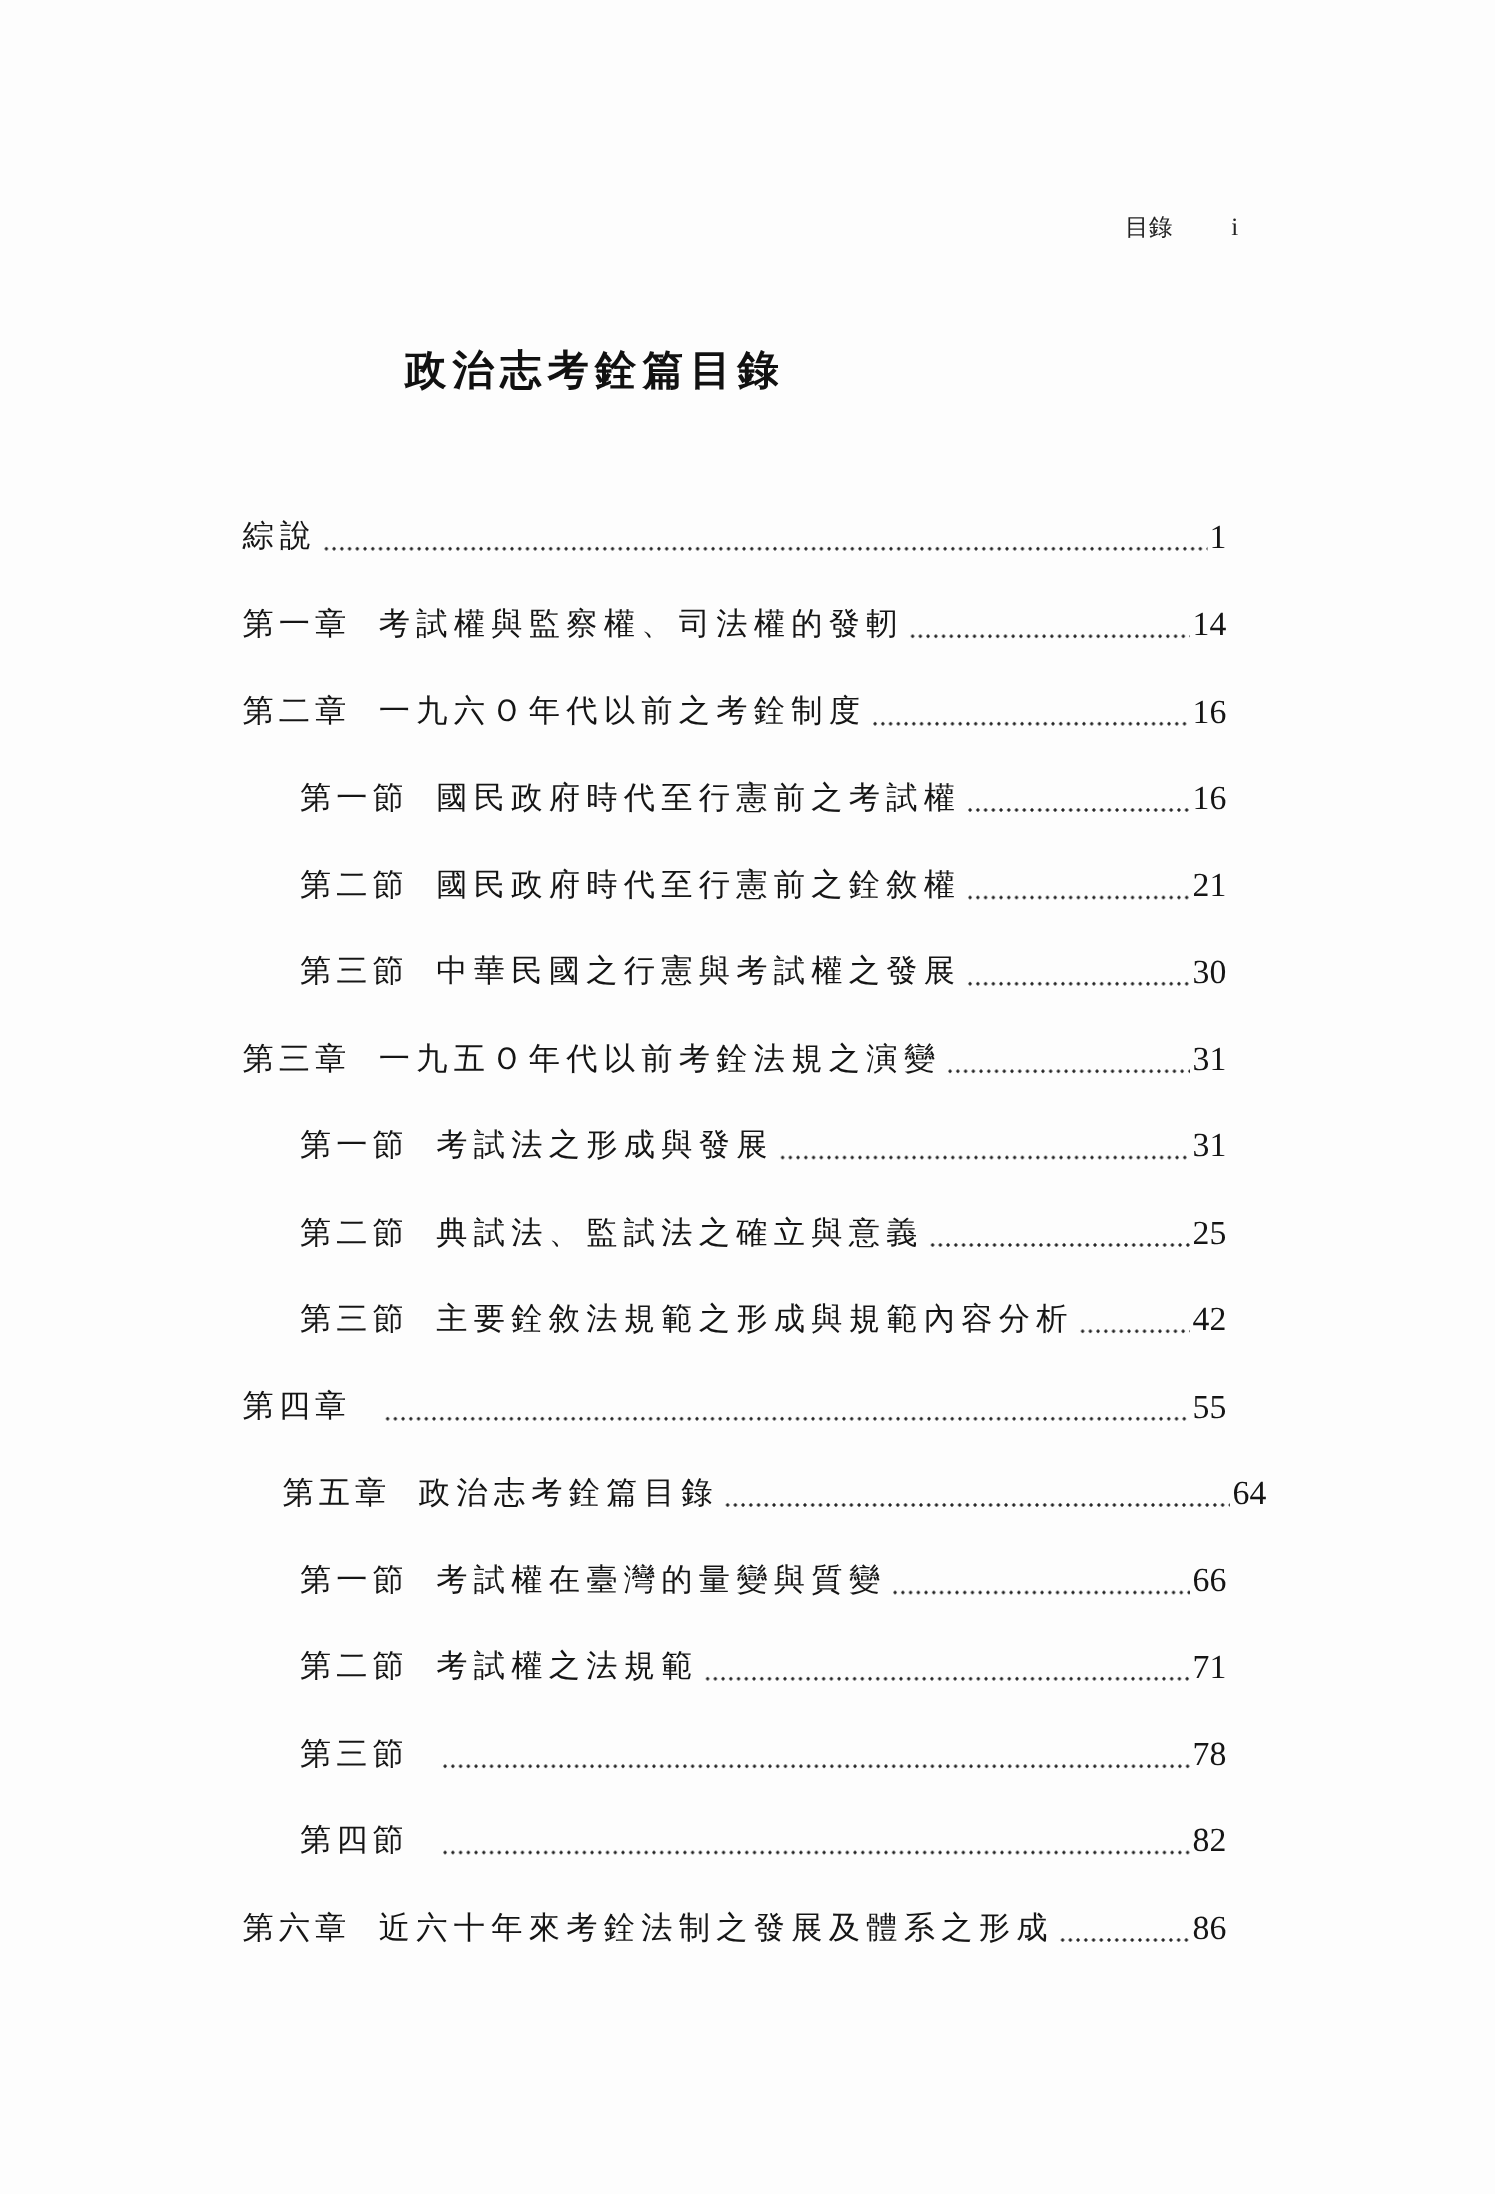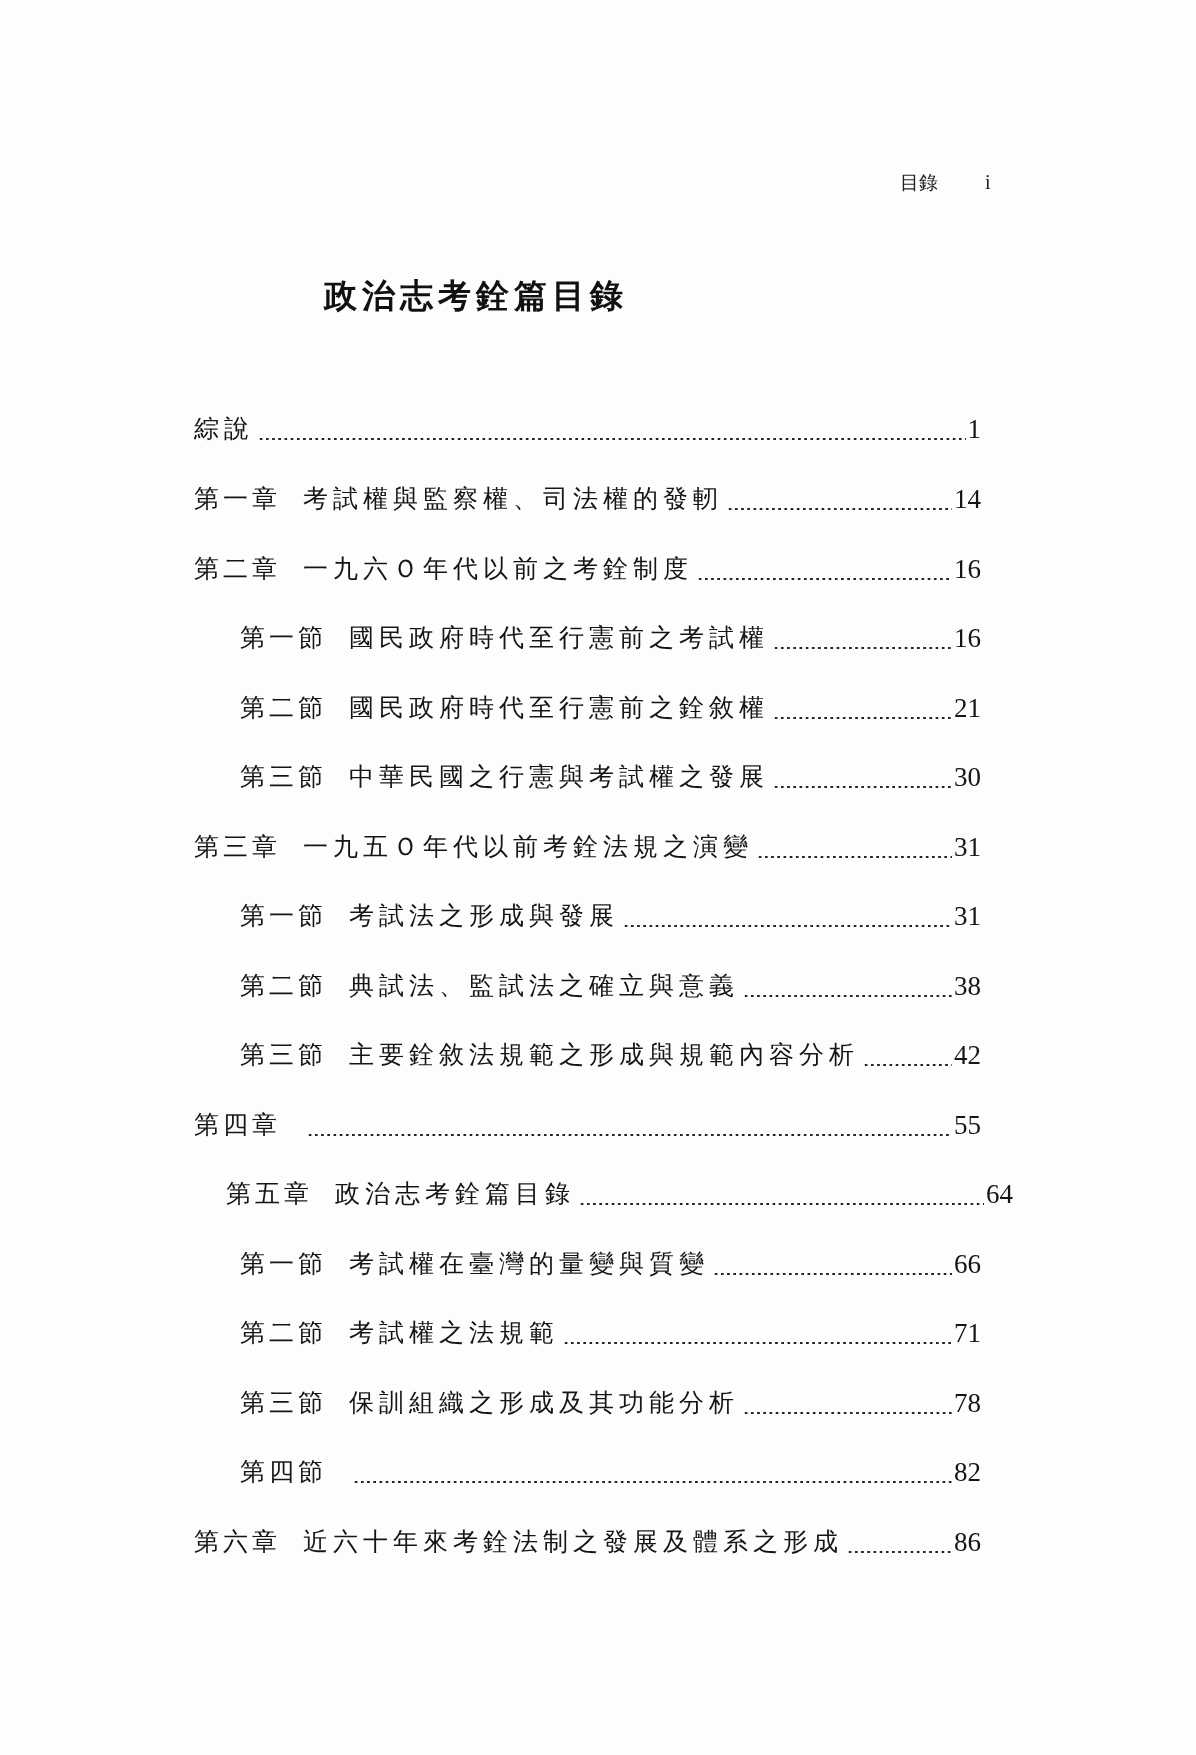--- a/index.html
+++ b/index.html
@@ -174,21 +174,21 @@
       <span class="title">考試法之形成與發展</span>
       <span class="leader"></span>
       <span class="page-no">31</span>
     </div>
 
     <div class="toc-row" style="top:964px; left:240px; width:741px;">
       <span class="num">第二節</span>
       <span class="gap"></span>
       <span class="title">典試法、監試法之確立與意義</span>
       <span class="leader"></span>
-      <span class="page-no">38</span>
+      <span class="page-no">25</span>
     </div>
 
     <div class="toc-row" style="top:1033px; left:240px; width:741px;">
       <span class="num">第三節</span>
       <span class="gap"></span>
       <span class="title">主要銓敘法規範之形成與規範內容分析</span>
       <span class="leader"></span>
       <span class="page-no">42</span>
     </div>
 
@@ -219,21 +219,20 @@
       <span class="num">第二節</span>
       <span class="gap"></span>
       <span class="title">考試權之法規範</span>
       <span class="leader"></span>
       <span class="page-no">71</span>
     </div>
 
     <div class="toc-row" style="top:1381px; left:240px; width:741px;">
       <span class="num">第三節</span>
       <span class="gap"></span>
-      <span class="title">保訓組織之形成及其功能分析</span>
       <span class="leader"></span>
       <span class="page-no">78</span>
     </div>
 
     <div class="toc-row" style="top:1450px; left:240px; width:741px;">
       <span class="num">第四節</span>
       <span class="gap"></span>
       <span class="leader"></span>
       <span class="page-no">82</span>
     </div>

